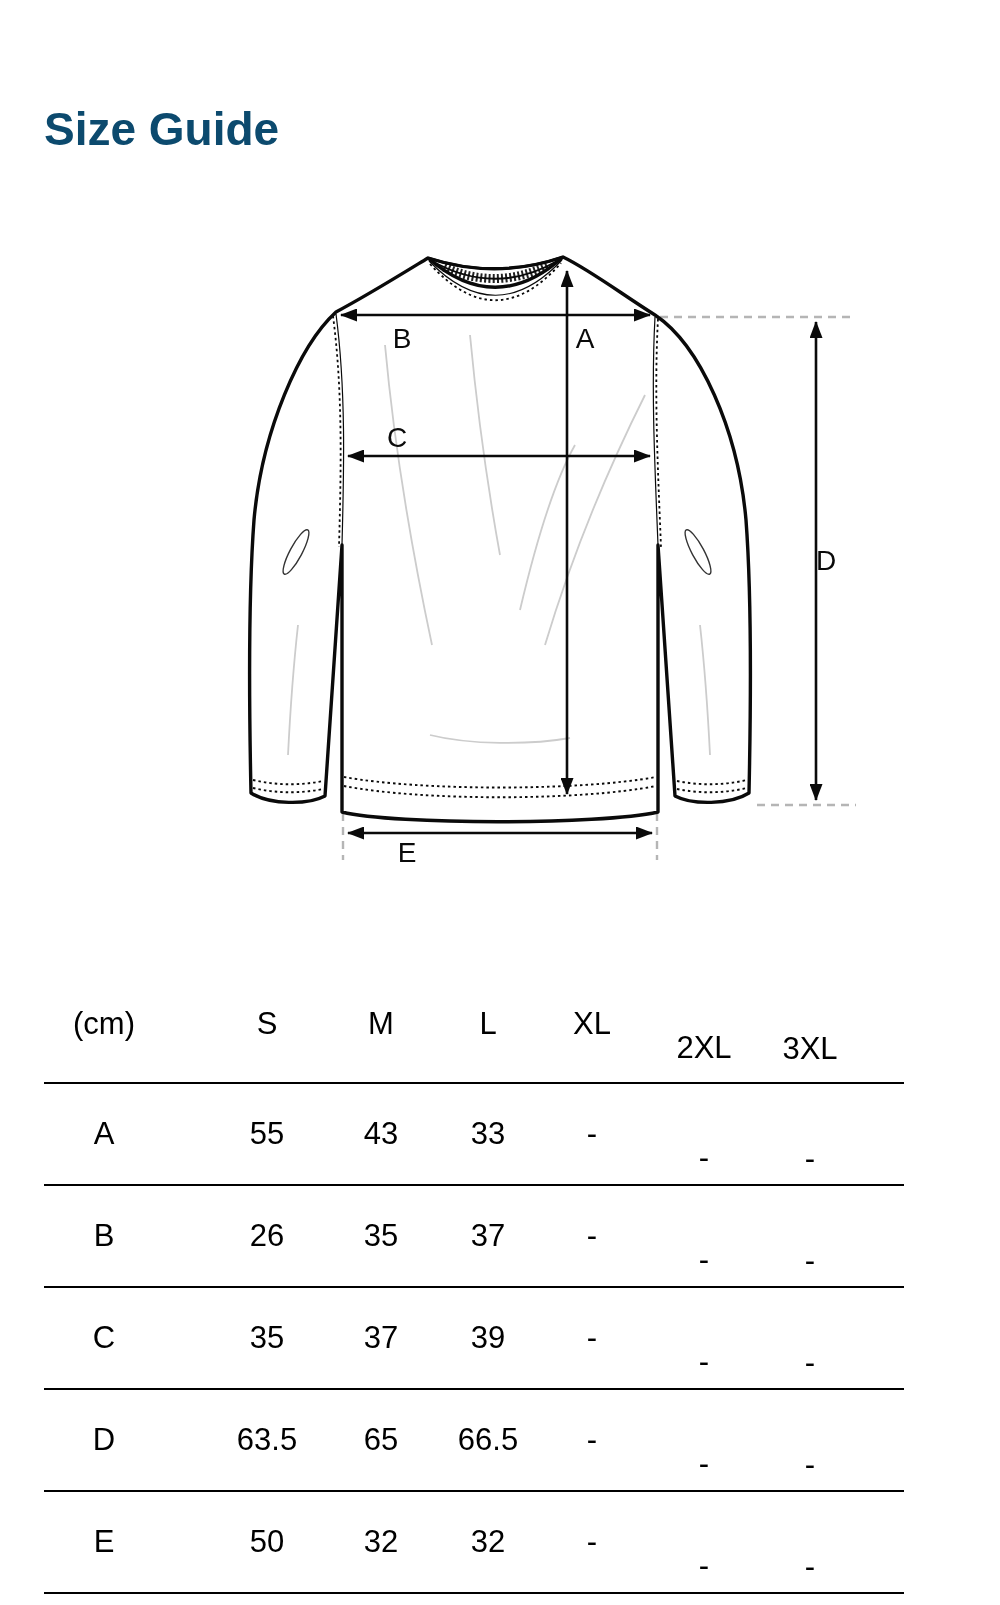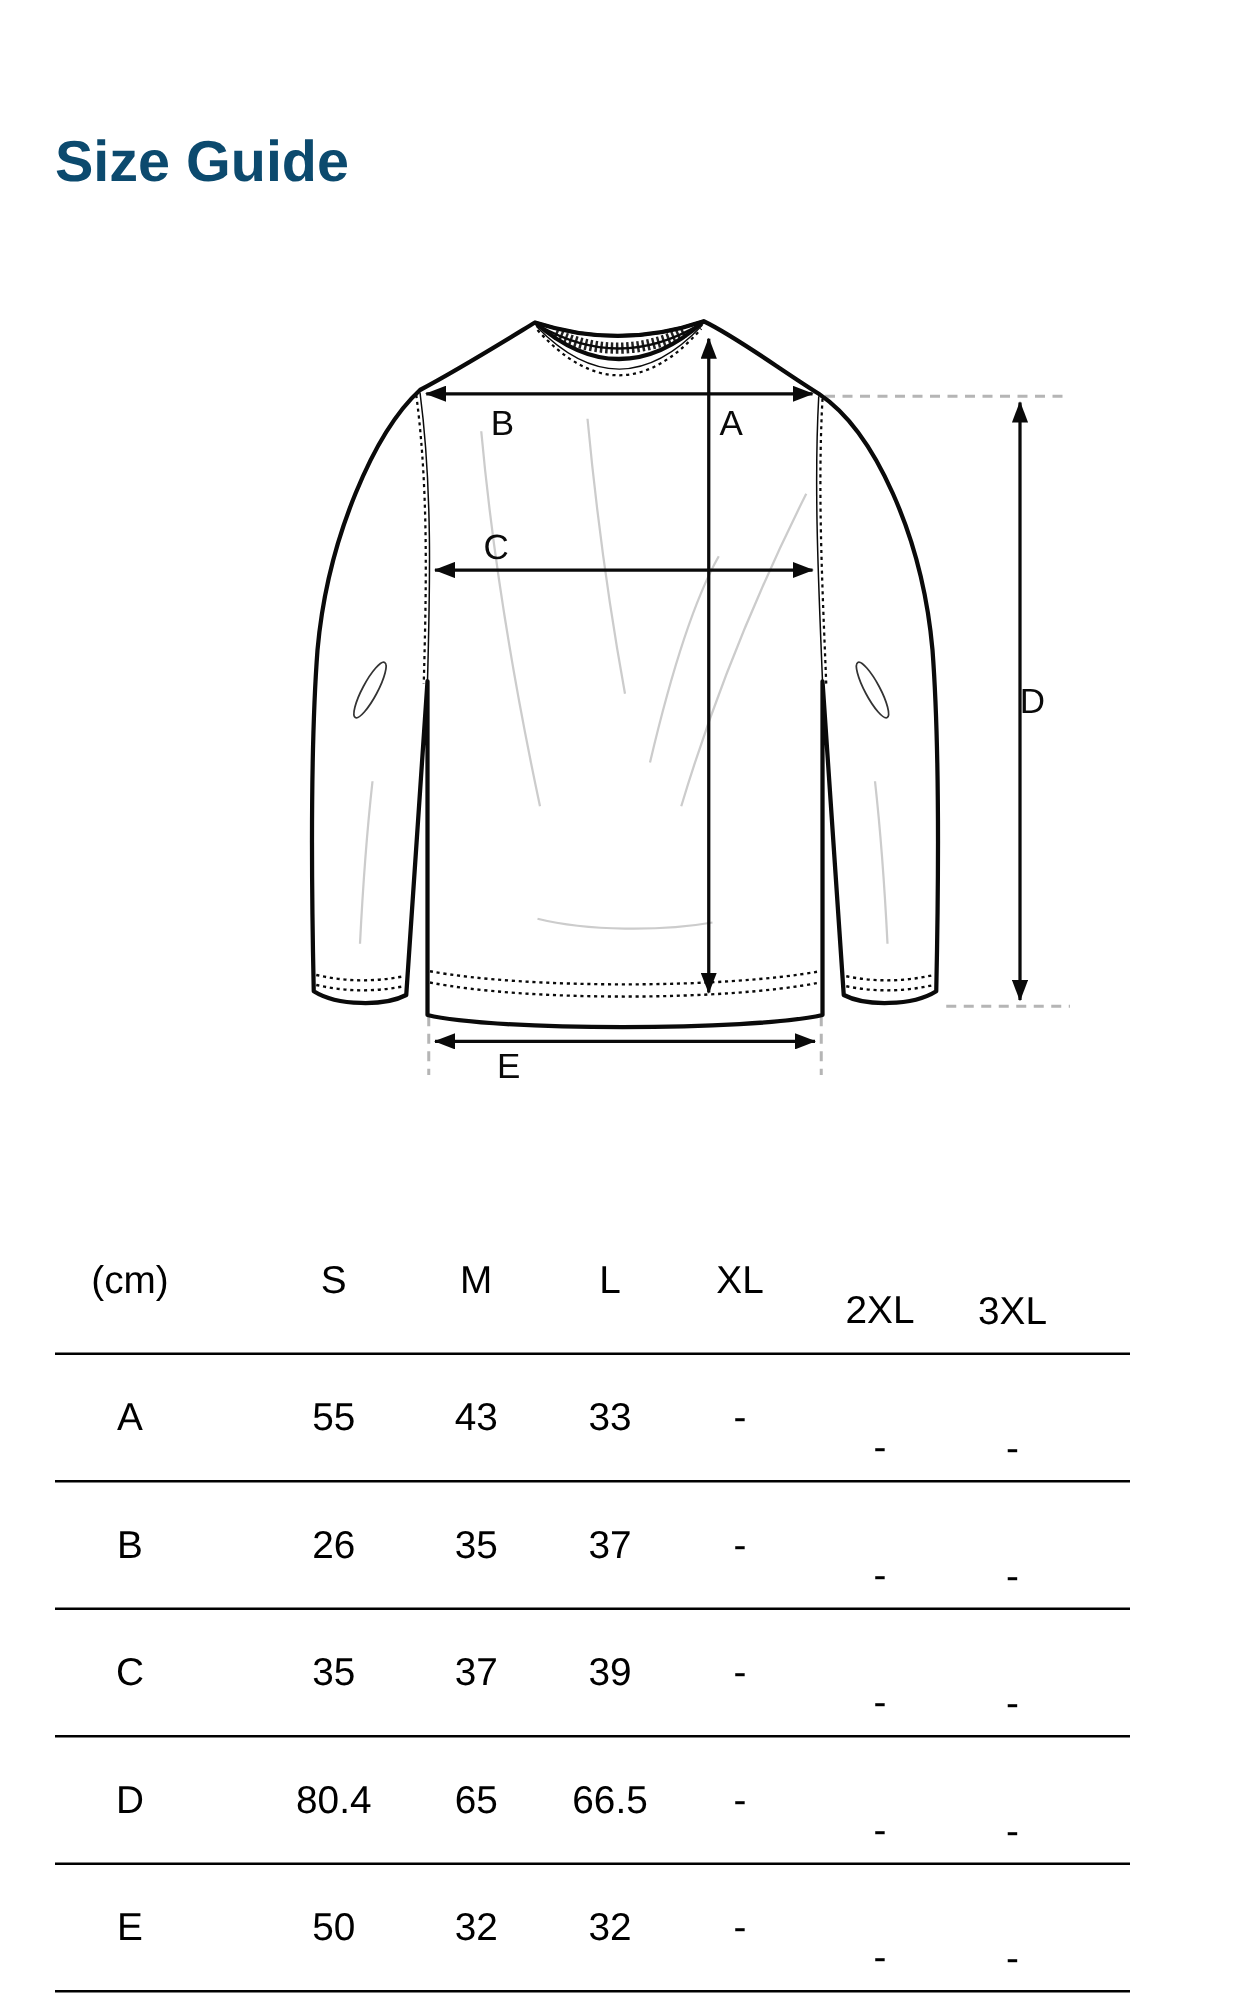--- a/index.html
+++ b/index.html
@@ -158,21 +158,21 @@
     <span class="cell c1">35</span>
     <span class="cell c2">37</span>
     <span class="cell c3">39</span>
     <span class="cell c4">-</span>
     <span class="cell c5">-</span>
     <span class="cell c6">-</span>
   </div>
 
   <div class="t-row t-body">
     <span class="cell c0">D</span>
-    <span class="cell c1">80.4</span>
+    <span class="cell c1">63.5</span>
     <span class="cell c2">65</span>
     <span class="cell c3">66.5</span>
     <span class="cell c4">-</span>
     <span class="cell c5">-</span>
     <span class="cell c6">-</span>
   </div>
 
   <div class="t-row t-body">
     <span class="cell c0">E</span>
     <span class="cell c1">50</span>

